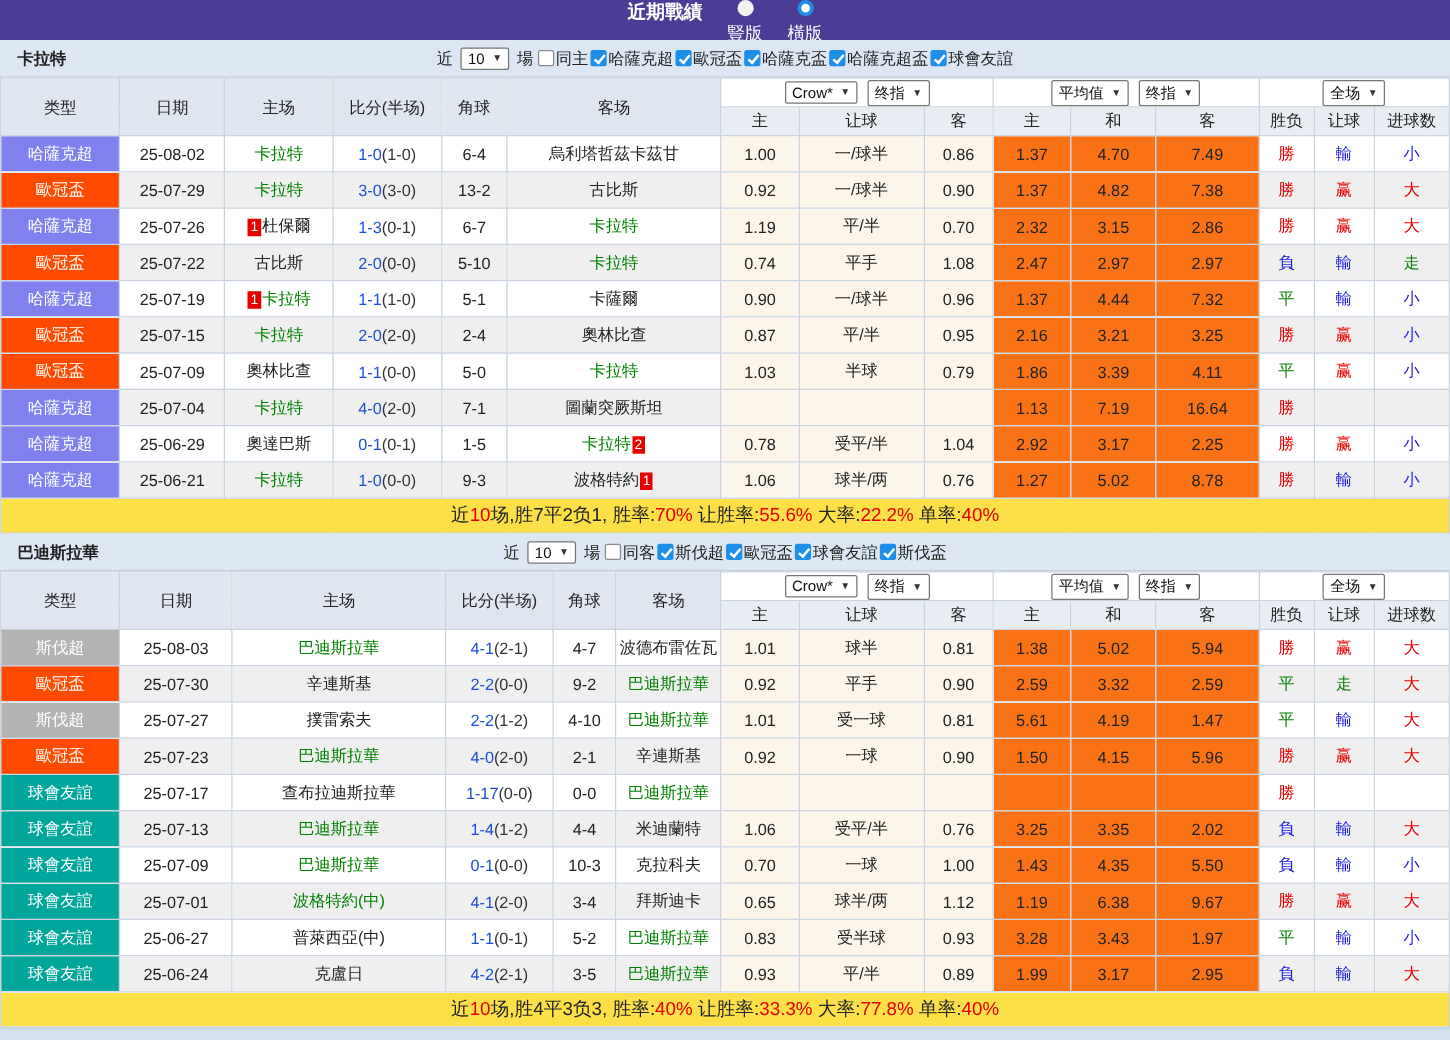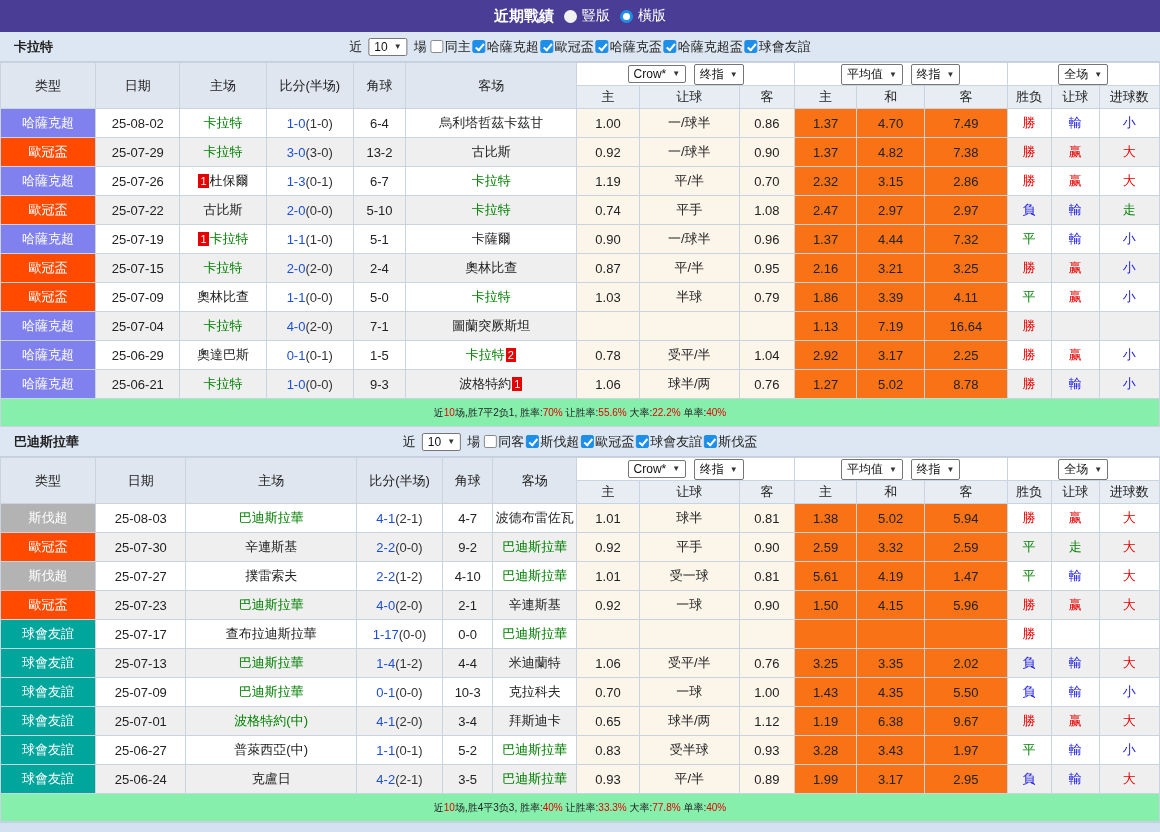--- a/index.html
+++ b/index.html
@@ -1,22 +1,22 @@
 <!DOCTYPE html>
 <html><head>
 <meta charset="utf-8">
 <style>
   * { box-sizing: border-box; margin: 0; padding: 0; }
   body { font-family: "Liberation Sans", "DejaVu Sans", sans-serif; background:#fff; }
   .page { width: 1160px; height: 832px; margin: 0 auto; background:#fff; overflow: hidden; }
 
   
-  .titlebar { height: 32px; background:#4a3d96; display:flex; align-items:center; justify-content:center; gap:10px; color:#fff; }
+  .titlebar { height: 32px; background:#4a3d96; display:flex; align-items:flex-start; justify-content:center; gap:20px; color:#fff; }
   .tb-title { font-size:15px; font-weight:bold; }
-  .tb-radio { display:inline-flex; align-items:center; gap:5px; font-size:14px; cursor:pointer; }
+  .tb-radio { display:inline-flex; align-items:center; gap:5px; font-size:14px; cursor:pointer;flex-direction:column; }
   .radio { display:inline-block; border-radius:50%; }
   .radio.plain { width:13px; height:13px; background:#f2f2f2; }
   .radio.selected { width:13px; height:13px; background:#fff; border:3.5px solid #1f8fe8; }
 
   
   .section-head { height: 30px; background:#dde7f3; position:relative; display:flex; align-items:center; border-bottom:1px solid #c3cfdd; }
   .team { font-size:13px; font-weight:bold; color:#222; margin-left:14px; }
   .filters { position:absolute; left:50%; transform:translateX(-50%); display:flex; align-items:center; gap:4px; font-size:13px; color:#222; white-space:nowrap; }
   .cbs { display:inline-flex; align-items:center; gap:2px; }
   .fitem { display:inline-flex; align-items:center; gap:1px; cursor:pointer; }
@@ -42,21 +42,21 @@
   .t tbody td.avg { background:#f97316; }
   .c-league { color:#fff !important; }
   .tm { color:#222; }
   .tm.g { color:#008000; }
   .rank { background:#e60000; color:#fff; font-size:11px; padding:0 2px; margin:0 1px; display:inline-block; line-height:14px; }
   .ft { color:#1d4ed8; }
   .ht { color:#333; }
   .t-red { color:#e60000 !important; }
   .t-blue { color:#1a1ae6 !important; }
   .t-green { color:#0b800b !important; }
-  td.summary { height:28px; background:#86efac; font-size:10px; color:#222; }
+  td.summary { height:28px; background:#fde047; font-size:15px; color:#222; }
   td.summary .red { color:#e60000; }
 
   
   .t1 col:nth-child(1){width:95px}.t1 col:nth-child(2){width:84px}.t1 col:nth-child(3){width:86px}
   .t1 col:nth-child(4){width:87px}.t1 col:nth-child(5){width:52px}.t1 col:nth-child(6){width:171px}
   .t1 col:nth-child(7){width:62px}.t1 col:nth-child(8){width:100px}.t1 col:nth-child(9){width:55px}
   .t1 col:nth-child(10){width:62px}.t1 col:nth-child(11){width:68px}.t1 col:nth-child(12){width:82px}
   .t1 col:nth-child(13){width:44px}.t1 col:nth-child(14){width:48px}.t1 col:nth-child(15){width:60px}
   
   .t2 col:nth-child(1){width:95px}.t2 col:nth-child(2){width:90px}.t2 col:nth-child(3){width:170px}

